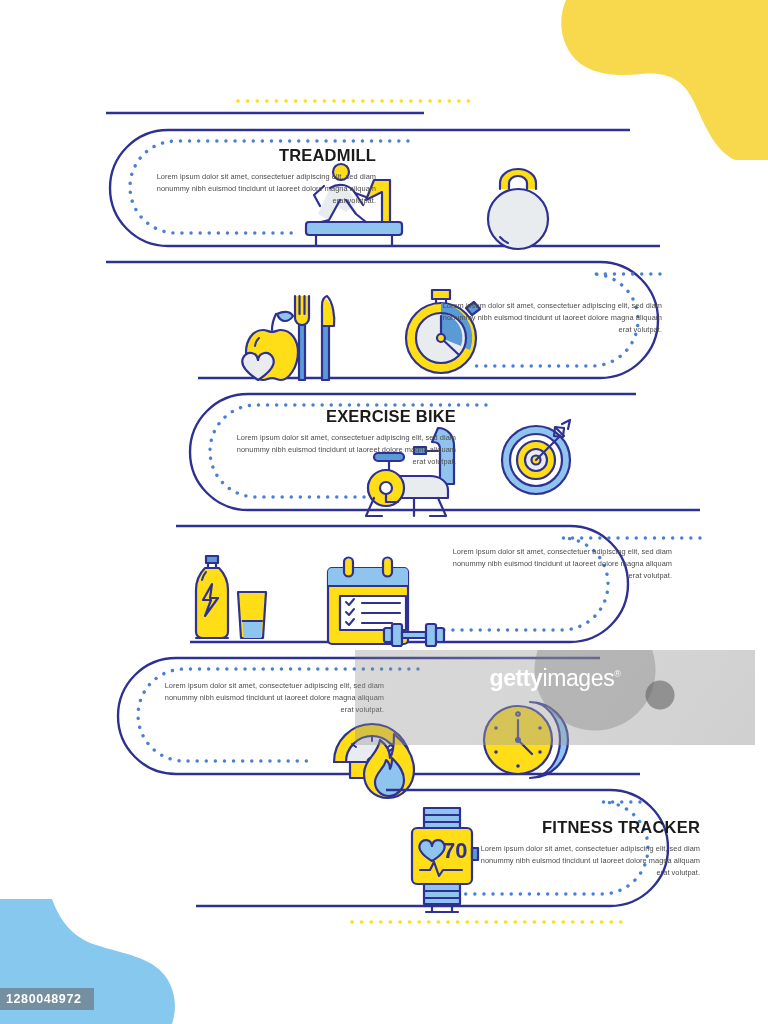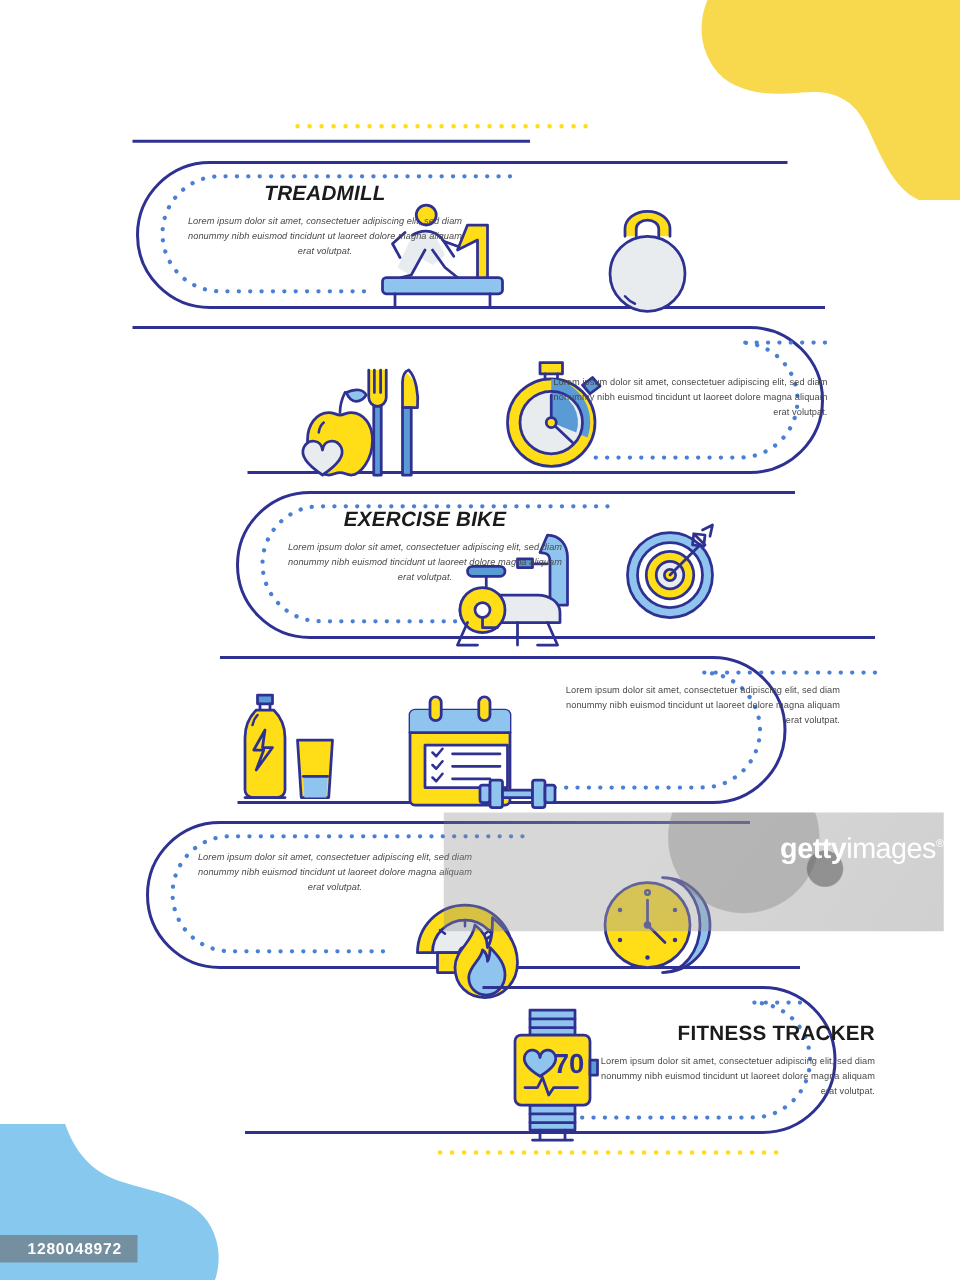--- a/index.html
+++ b/index.html
@@ -34,21 +34,21 @@
     inset: 0;
     width: 768px;
     height: 1024px;
   }
 
   
   .band-text {
     position: absolute;
     width: 232px;
   }
-  .band-text.left-align  { text-align: center; font-style: italic; }
+  .band-text.left-align  { text-align: right; }
   .band-text.right-align { text-align: right; }
 
   .band-title {
     font-size: 16.5px;
     font-weight: bold;
     letter-spacing: 0.2px;
     color: #1b1b1b;
     line-height: 1.1;
     margin-bottom: 7px;
     white-space: nowrap;
@@ -86,21 +86,21 @@
     background:
       radial-gradient(circle at 305px 45px, rgba(90,90,90,0.55) 0 14px, rgba(0,0,0,0) 15px),
       radial-gradient(circle at 240px 20px, rgba(120,120,120,0.35) 0 60px, rgba(0,0,0,0) 61px),
       linear-gradient(125deg, rgba(125,125,125,0.30) 0%, rgba(165,165,165,0.45) 45%, rgba(120,120,120,0.35) 100%);
   }
   #watermark-brand {
     position: absolute;
     left: 0px;
     top: 15px;
     width: 400px;
-    text-align: right;
+    text-align: center;
     font-size: 23px;
     color: #ffffff;
     letter-spacing: -0.4px;
     white-space: nowrap;
   }
   #watermark-brand .wm-bold { font-weight: bold; }
   #watermark-brand .wm-light { font-weight: normal; }
   #watermark-brand .wm-reg { font-size: 9px; vertical-align: super; }
   #watermark-credit {
     position: absolute;
@@ -110,21 +110,21 @@
     font-weight: bold;
     color: #ffffff;
     white-space: nowrap;
   }
 
   
   #asset-id {
     position: absolute;
     left: 0px;
     top: 988px;
-    padding: 4px 12px 4px 22px;
+    padding: 4px 12px 4px 6px;
     background: rgba(110,120,130,0.72);
     color: #ffffff;
     font-size: 12.5px;
     font-weight: bold;
     letter-spacing: 0.6px;
   }
 </style>
 </head>
 <body>
 

